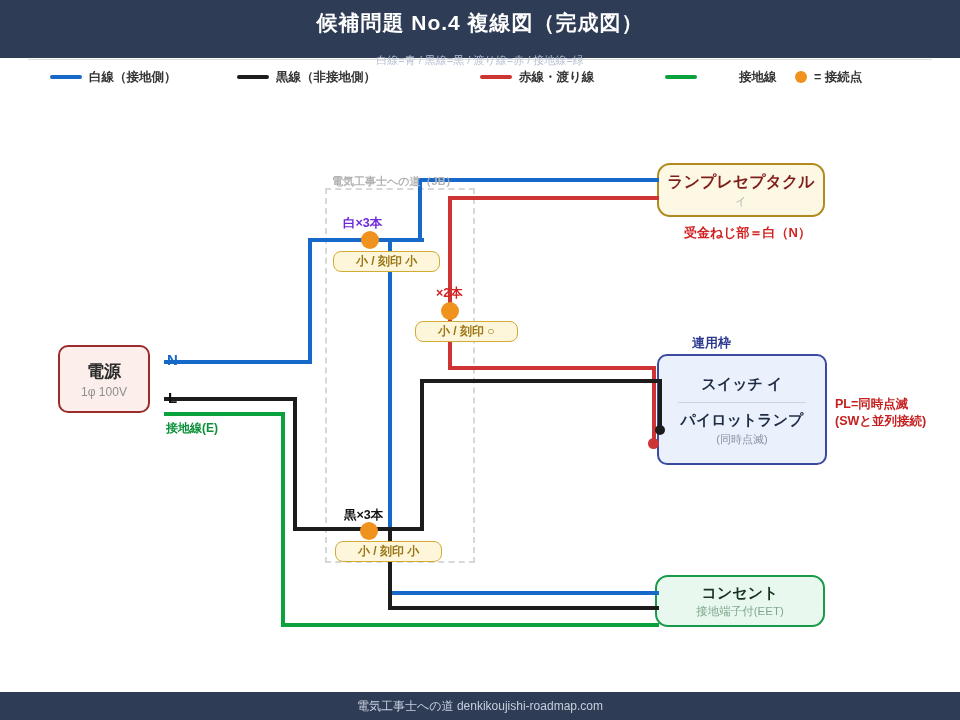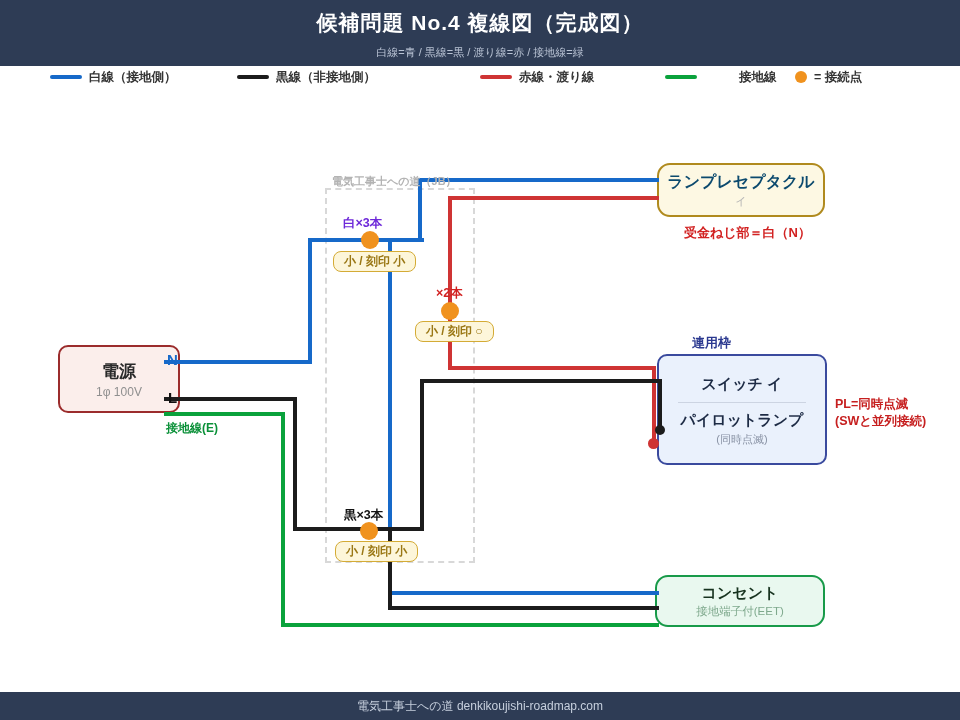--- a/index.html
+++ b/index.html
@@ -6,44 +6,44 @@
   html,body { width:960px; height:720px; }
   body {
     font-family:"Liberation Sans","DejaVu Sans",sans-serif;
     background:#ffffff;
     position:relative;
     overflow:hidden;
   }
   .abs { position:absolute; }
 
   
-  .topbar { left:0; top:0; width:960px; height:66px; background:#2e3c55; z-index:10; }
+  .topbar { left:0; top:0; width:960px; height:58px; background:#2e3c55; z-index:10; }
   .topbar-title { width:100%; text-align:center; padding-top:9px; font-size:21px; font-weight:bold; color:#ffffff; letter-spacing:1px; }
-  .topbar-sub { width:100%; text-align:center; margin-top:8px; font-size:11px; color:#b9c3d4; }
+  .topbar-sub { width:100%; text-align:center; margin-top:16px; font-size:11px; color:#b9c3d4; }
   .bottombar { left:0; top:692px; width:960px; height:28px; background:#2e3c55; z-index:10; }
   .bottombar-text { width:100%; text-align:center; line-height:28px; font-size:12px; color:#c6cfdd; }
 
   
   .legend-divider { left:28px; top:59px; width:904px; height:1px; background:#dddddd; }
   .legend-item { top:68px; height:18px; display:flex; align-items:center; gap:7px; }
   .legend-swatch { width:32px; height:4px; border-radius:2px; }
   .legend-dot { width:12px; height:12px; border-radius:50%; background:#f0921e; }
   .legend-label { font-size:12.5px; font-weight:600; color:#333333; white-space:nowrap; }
 
   
   .jb-box { left:325px; top:188px; width:150px; height:375px; border:2px dashed #d8d8d8; z-index:1; }
   .jb-label { left:332px; top:174px; font-size:11px; font-weight:bold; color:#b3b3b3; white-space:nowrap; z-index:4; }
 
   
   .device { z-index:1; display:flex; flex-direction:column; align-items:center; justify-content:center; text-align:center; }
-  .power-box { left:58px; top:345px; width:122px; height:68px; background:#fbeeeb; border:2.5px solid #9b2c2c; border-radius:10px; gap:2px; }
+  .power-box { left:58px; top:345px; width:92px; height:68px; background:#fbeeeb; border:2.5px solid #9b2c2c; border-radius:10px; gap:2px; }
   .power-title { font-size:17px; font-weight:bold; color:#2a2a2a; }
   .power-sub { font-size:12px; color:#8f8f8f; }
   .lamp-box { left:657px; top:163px; width:168px; height:54px; background:#fdf8e3; border:2.5px solid #b08a1e; border-radius:13px; gap:1px; }
-  .lamp-title { font-size:16px; font-weight:bold; color:#0c4a6e; }
+  .lamp-title { font-size:16px; font-weight:bold; color:#7f1d1d; }
   .lamp-sub { font-size:11px; color:#b5b5b5; }
   .switch-box { left:657px; top:354px; width:170px; height:111px; background:#eaf1fc; border:2.5px solid #3a4a9e; border-radius:10px; }
   .switch-title { font-size:15px; font-weight:bold; color:#1d2b45; margin-top:2px; }
   .switch-divider { width:128px; height:1px; background:#ccd4e2; margin:8px 0; }
   .pilot-title { font-size:15px; font-weight:bold; color:#1d2b45; }
   .pilot-sub { font-size:11px; color:#8a93a5; margin-top:2px; }
   .outlet-box { left:655px; top:575px; width:170px; height:52px; background:#e9f8ef; border:2.5px solid #189a49; border-radius:13px; gap:1px; }
   .outlet-title { font-size:15px; font-weight:bold; color:#17331f; }
   .outlet-sub { font-size:11.5px; color:#7fa98d; }
 
@@ -60,21 +60,21 @@
   .term-dot-red { width:11px; height:11px; border-radius:50%; background:#cf3434; z-index:3; }
 
   
   .lbl { z-index:4; white-space:nowrap; }
   .term-n { left:167px; top:351px; font-size:15px; font-weight:bold; color:#1669c9; }
   .term-l { left:168px; top:389px; font-size:15px; font-weight:bold; color:#111111; }
   .ground-lbl { left:166px; top:420px; font-size:12px; font-weight:bold; color:#0a9038; }
   .count-white { left:343px; top:215px; font-size:12.5px; font-weight:bold; color:#6d28d9; }
   .count-black { left:344px; top:507px; font-size:12.5px; font-weight:bold; color:#111111; }
   .count-red { left:436px; top:285px; font-size:12.5px; font-weight:bold; color:#d22222; }
-  .badge { background:#fdf6da; border:1.5px solid #d4ab35; border-radius:8px; color:#9a7714; font-size:12px; font-weight:bold; text-align:center; line-height:18px; height:21px; z-index:4; white-space:nowrap; padding:0 10px; }
+  .badge { background:#fdf6da; border:1.5px solid #d4ab35; border-radius:8px; color:#9a7714; font-size:12px; font-weight:bold; text-align:center; line-height:18px; height:21px; z-index:4; white-space:nowrap; padding:0 22px; }
   .badge-1 { left:333px; top:251px; }
   .badge-2 { left:415px; top:321px; }
   .badge-3 { left:335px; top:541px; }
   .lamp-note { left:684px; top:224px; font-size:13px; font-weight:bold; color:#d22222; }
   .frame-lbl { left:692px; top:334px; font-size:13px; font-weight:bold; color:#2b3990; }
   .pl-note { left:835px; top:396px; font-size:12.5px; font-weight:bold; color:#c61f1f; line-height:17px; }
 </style>
 </head>
 <body>
 

